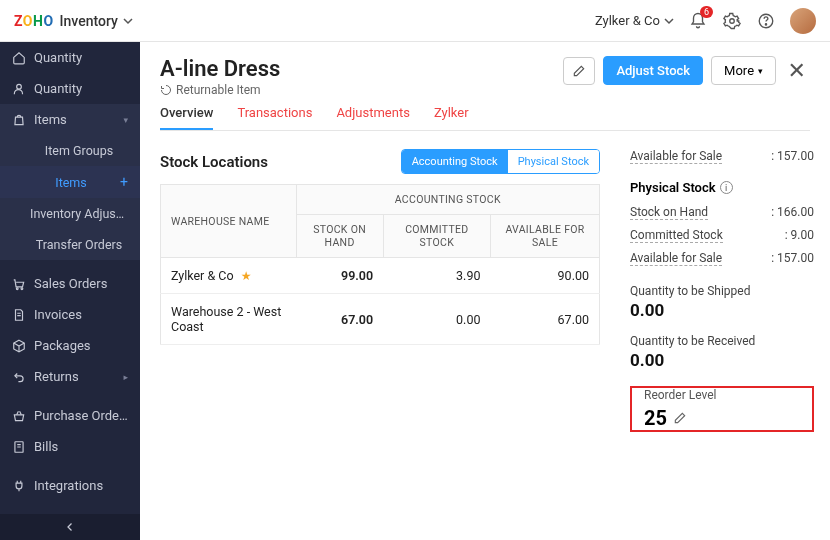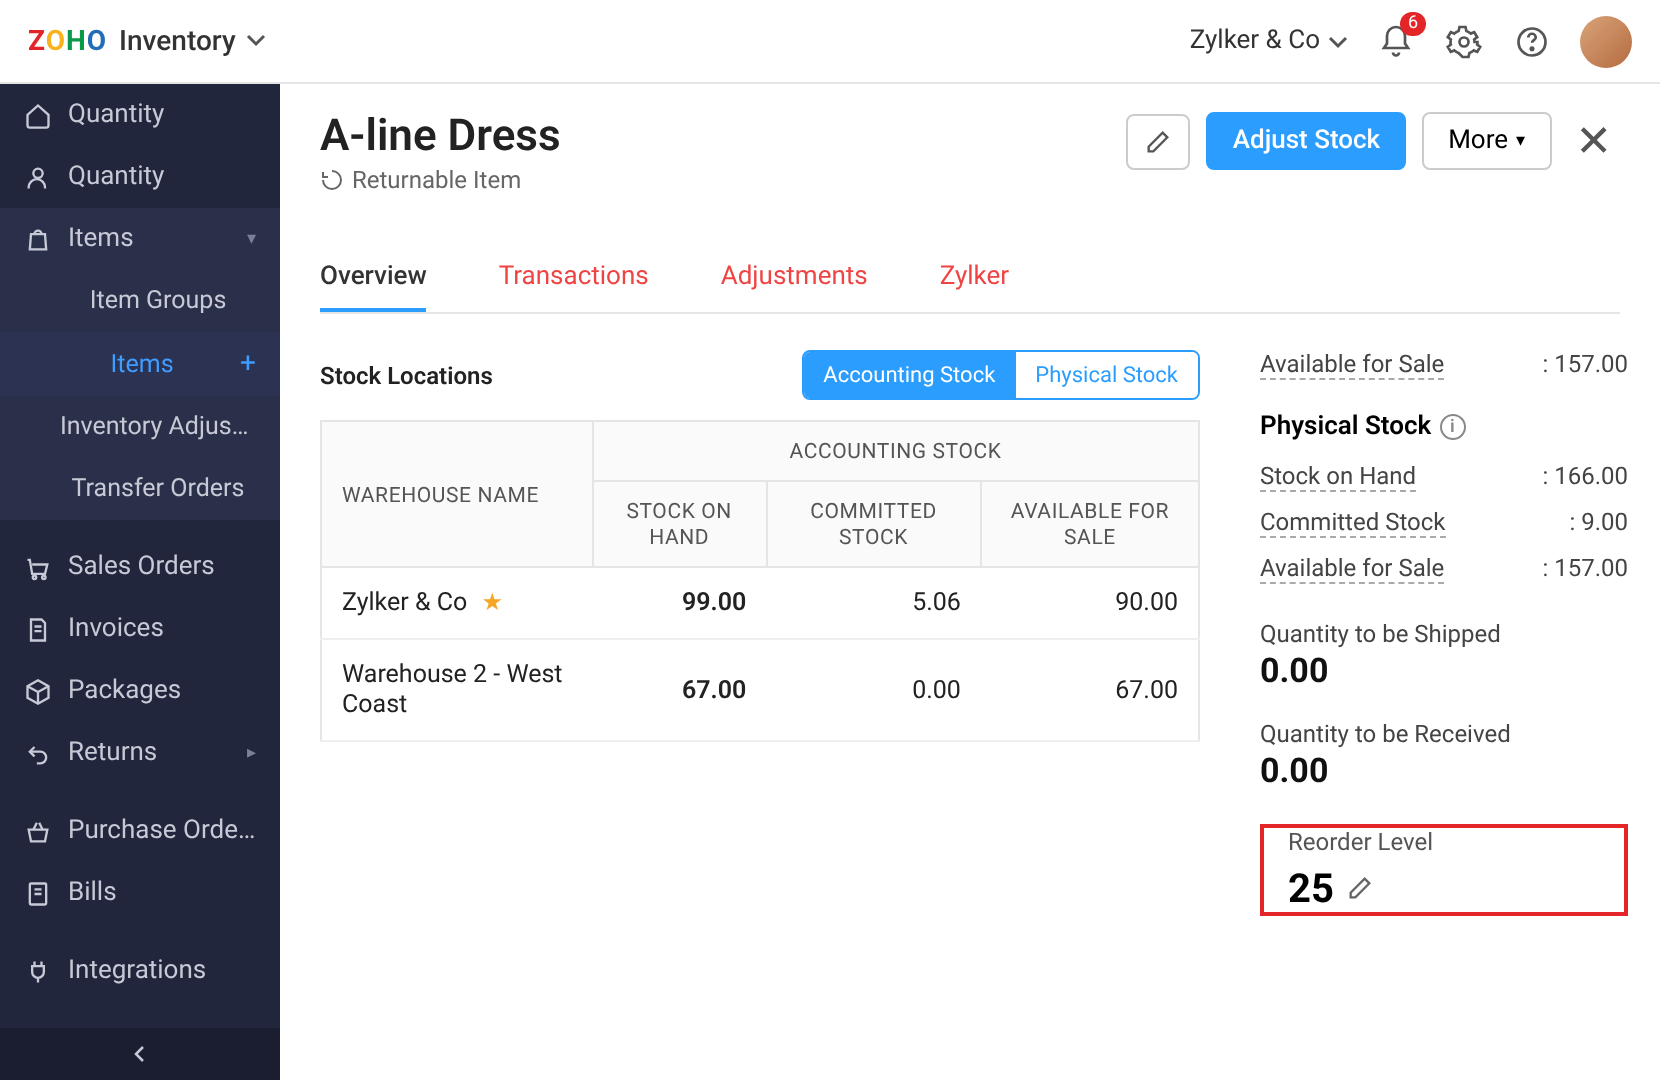--- a/index.html
+++ b/index.html
@@ -41,30 +41,30 @@
 .page-head { padding: 14px 20px 0 20px; background: #fff; }
 .head-row { display: flex; align-items: flex-start; justify-content: space-between; }
 .title { font-size: 22px; font-weight: 600; color: #222; }
 .subtitle { font-size: 12px; color: #666; display: flex; align-items: center; gap: 4px; margin-top: 2px; }
 .head-actions { display: flex; align-items: center; gap: 8px; }
 .btn { font-size: 13px; padding: 6px 12px; border-radius: 4px; border: 1px solid #ccc; background: #fff; cursor: pointer; display: inline-flex; align-items: center; gap: 4px; }
 .btn.icon-only { padding: 6px 8px; }
 .btn.primary { background: #2a9dff; border-color: #2a9dff; color: #fff; font-weight: 500; }
 .close-x { font-size: 22px; color: #555; cursor: pointer; padding: 0 4px; }
 
-.tabs { display: flex; gap: 36px; margin-top: 26px; border-bottom: 1px solid #e5e5e5; }
+.tabs { display: flex; gap: 24px; margin-top: 0; border-bottom: 1px solid #e5e5e5; }
 .tab { font-size: 13px; color: #ef4444; padding: 8px 0; cursor: pointer; border-bottom: 2px solid transparent; }
 .tab.active { color: #333; font-weight: 500; border-bottom-color: #2a9dff; }
 
 .content { flex: 1; display: flex; overflow: hidden; background: #fff; }
 .left-col { flex: 1; padding: 18px 20px; min-width: 0; }
 .right-col { width: 210px; padding: 14px 16px 14px 10px; font-size: 12.5px; }
 
 .section-head { display: flex; align-items: center; justify-content: space-between; margin-bottom: 10px; }
-.section-title { font-size: 12px; font-weight: 600; color: #222; }
+.section-title { font-size: 15px; font-weight: 600; color: #222; }
 .toggle { display: flex; border: 1px solid #2a9dff; border-radius: 4px; overflow: hidden; font-size: 11px; }
 .toggle-opt { padding: 5px 10px; cursor: pointer; color: #2a9dff; background: #fff; }
 .toggle-opt.active { background: #2a9dff; color: #fff; }
 
 table.stock { width: 100%; border-collapse: collapse; font-size: 12.5px; border: 1px solid #e5e5e5; }
 table.stock th { font-weight: normal; color: #555; font-size: 10.5px; letter-spacing: 0.3px; text-align: center; padding: 8px 10px; border: 1px solid #e5e5e5; background: #fafafa; }
 table.stock th.wh { text-align: left; vertical-align: middle; }
 table.stock td { padding: 10px; border-bottom: 1px solid #eee; }
 table.stock td.name { color: #222; }
 table.stock td.num { text-align: right; color: #222; }
@@ -306,21 +306,21 @@
                 <th>AVAILABLE FOR SALE</th>
               </tr>
             </thead>
             <tbody>
               <tr>
                 <td class="name">
                   <span>Zylker &amp; Co</span>
                   <span class="star">★</span>
                 </td>
                 <td class="num" style="font-weight:600">99.00</td>
-                <td class="num">5.06</td>
+                <td class="num">3.90</td>
                 <td class="num">90.00</td>
               </tr>
               <tr>
                 <td class="name">Warehouse 2 - West Coast</td>
                 <td class="num" style="font-weight:600">67.00</td>
                 <td class="num">0.00</td>
                 <td class="num">67.00</td>
               </tr>
             </tbody>
           </table>

